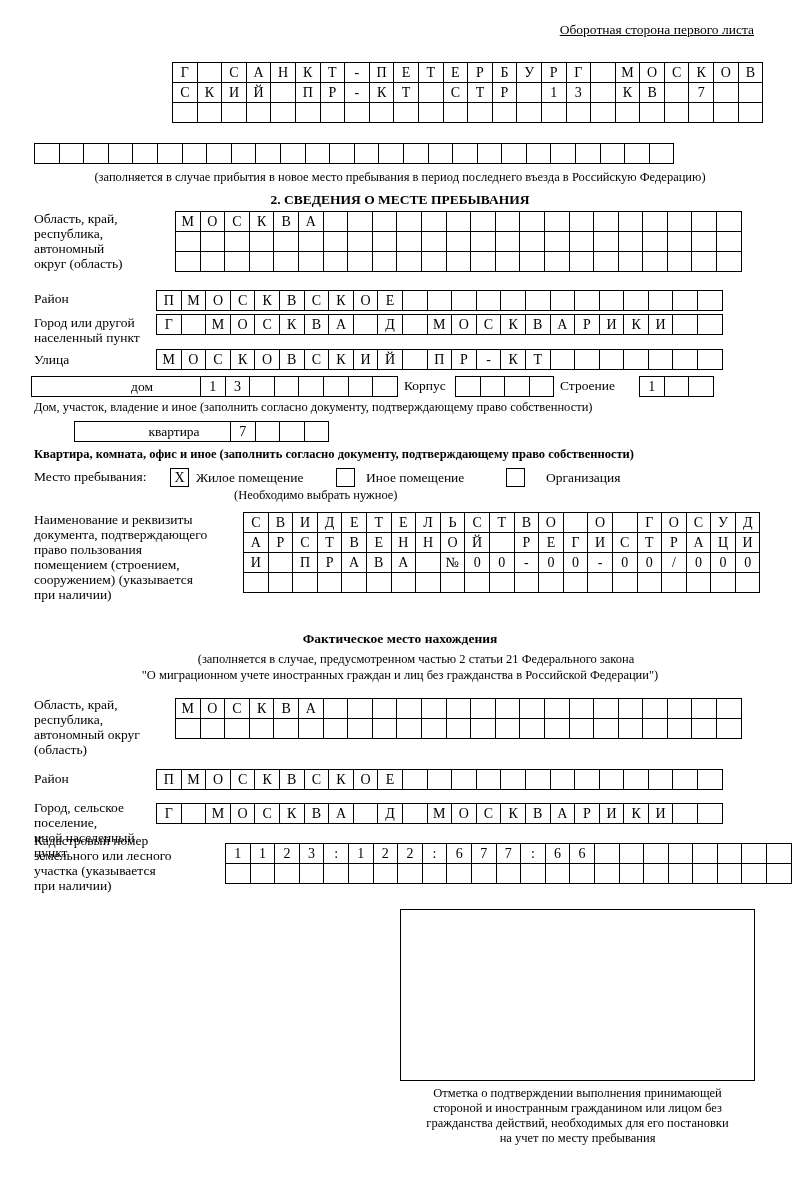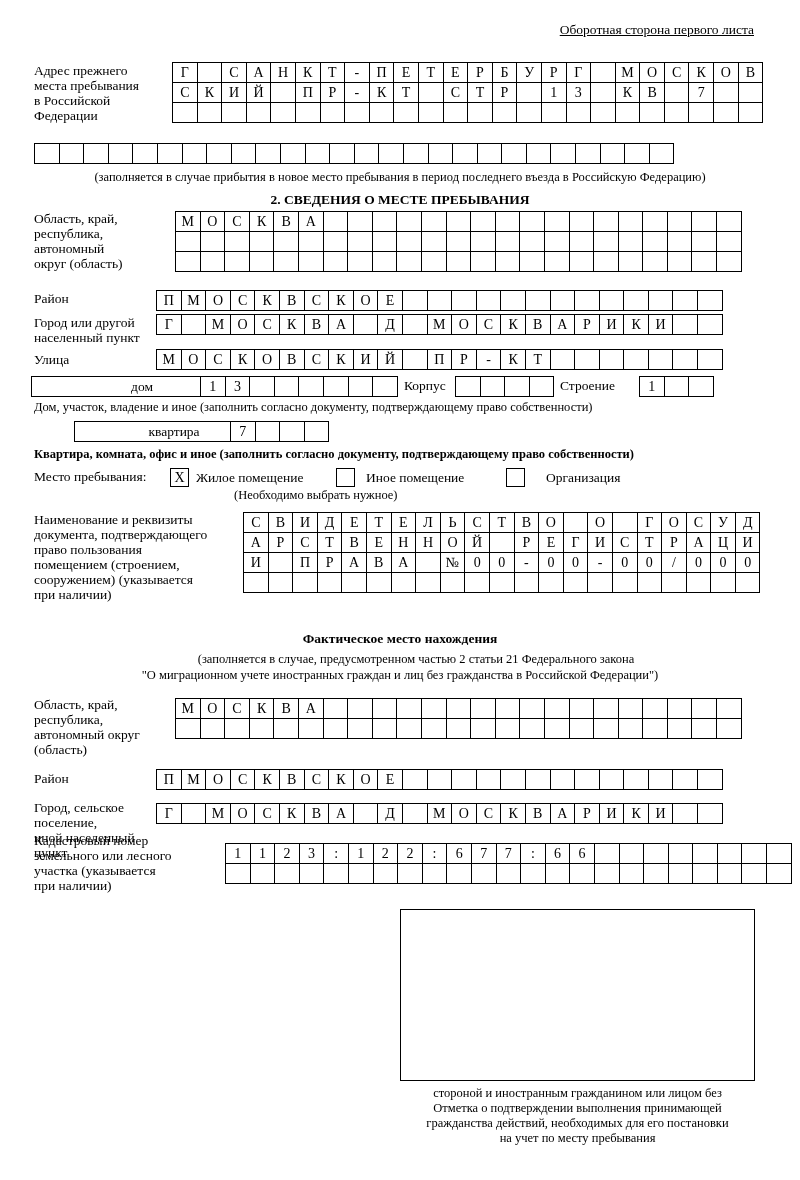--- a/index.html
+++ b/index.html
@@ -58,24 +58,20 @@
     box-sizing:border-box;
   }
 </style>
 </head>
 <body>
 
 <div class="page">
 
   <div class="hdr-right">Оборотная сторона первого листа</div>
 
-  <div style="position:absolute;left:34px;top:63px;width:135px;" class="lbl">Адрес прежнего
-места пребывания
-в Российской
-Федерации</div>
 
   <div style="position:absolute;left:172px;top:62px;">
     <div class="row" id="pa1">
         <div class="cell">Г</div>
         <div class="cell"></div>
         <div class="cell">С</div>
         <div class="cell">А</div>
         <div class="cell">Н</div>
         <div class="cell">К</div>
         <div class="cell">Т</div>
@@ -662,19 +658,19 @@
         <div class="cell"></div>
         <div class="cell"></div>
         <div class="cell"></div>
         <div class="cell"></div>
         <div class="cell"></div>
       </div>
   </div>
 
   <div class="bigbox" style="position:absolute;left:400px;top:909px;width:355px;height:172px;"></div>
   <div style="position:absolute;left:390px;top:1086px;width:375px;" class="note center">
+    <div>Отметка о подтверждении выполнения принимающей</div>
     <div>стороной и иностранным гражданином или лицом без</div>
-    <div>Отметка о подтверждении выполнения принимающей</div>
     <div>гражданства действий, необходимых для его постановки</div>
     <div>на учет по месту пребывания</div>
   </div>
 
 </div>
 
 </body></html>

